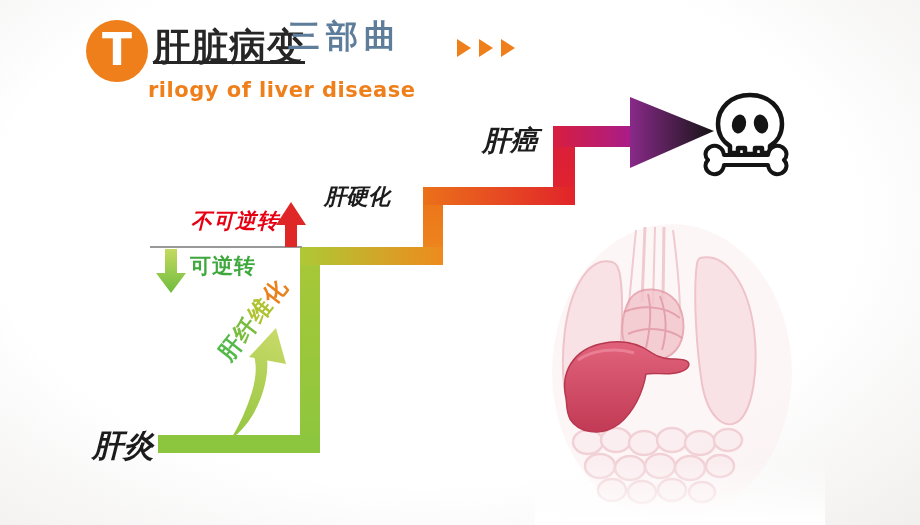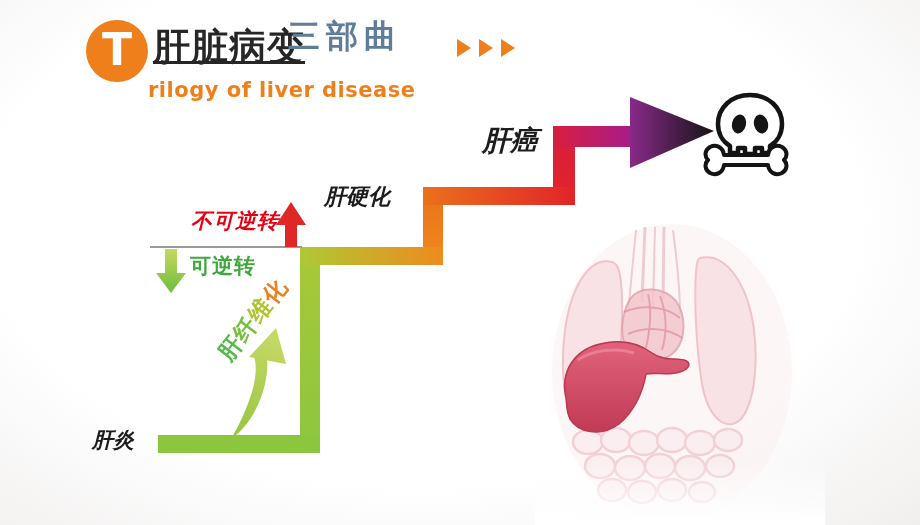--- a/index.html
+++ b/index.html
@@ -28,21 +28,21 @@
   .tri-right{
     width:0;height:0;border-top:9px solid transparent;border-bottom:9px solid transparent;
     border-left:14px solid var(--accent_orange,#EF7F1A);
   }
   .subtitle-en{
     left:148px;top:62px;font-size:21px;font-weight:bold;
     color:var(--accent_orange,#EF7F1A);white-space:nowrap;letter-spacing:0.5px;margin-top:16px;
   }
   
   .stage-label{font-weight:900;color:#1c1c1c;white-space:nowrap;line-height:1;font-style:italic;}
-  .lbl-hepatitis{left:92px;top:430px;font-size:21px;}
+  .lbl-hepatitis{left:92px;top:430px;font-size:31px;}
   .lbl-cirrhosis{left:324px;top:186px;font-size:22px;}
   .lbl-cancer{left:482px;top:127px;font-size:28px;}
   
   .lbl-irreversible{
     left:191px;top:211px;font-size:21px;font-weight:900;letter-spacing:1px;
     color:var(--irreversible_red,#E60012);white-space:nowrap;line-height:1;font-style:italic;
   }
   .lbl-reversible{
     left:190px;top:256px;font-size:21px;font-weight:900;letter-spacing:1px;
     color:var(--reversible_green,#3FA83D);white-space:nowrap;line-height:1;

